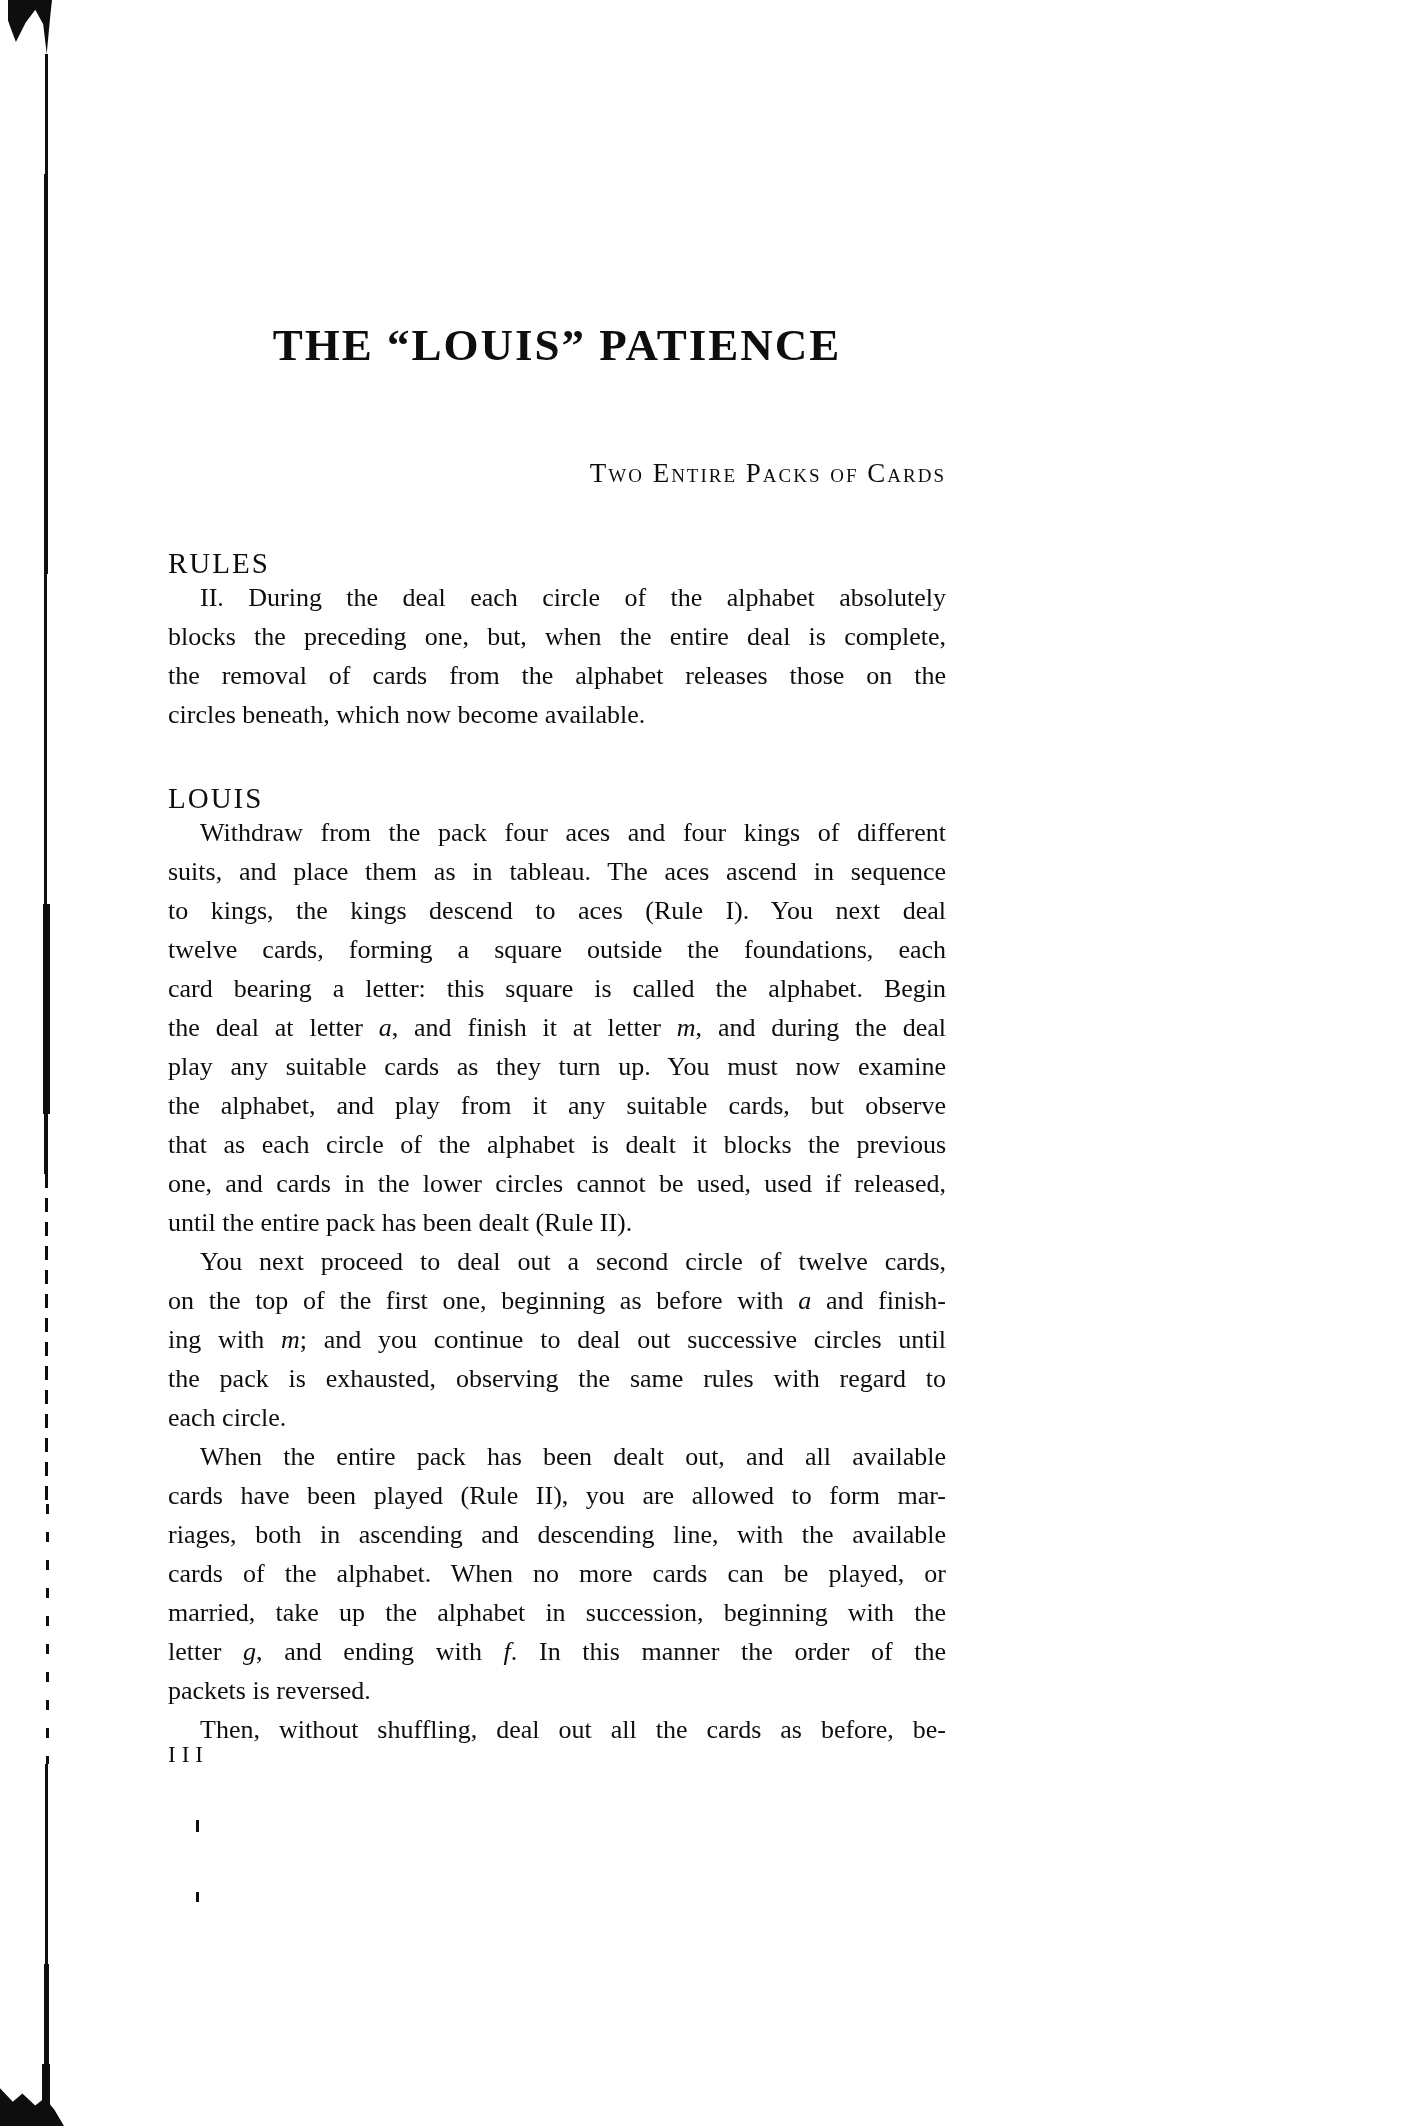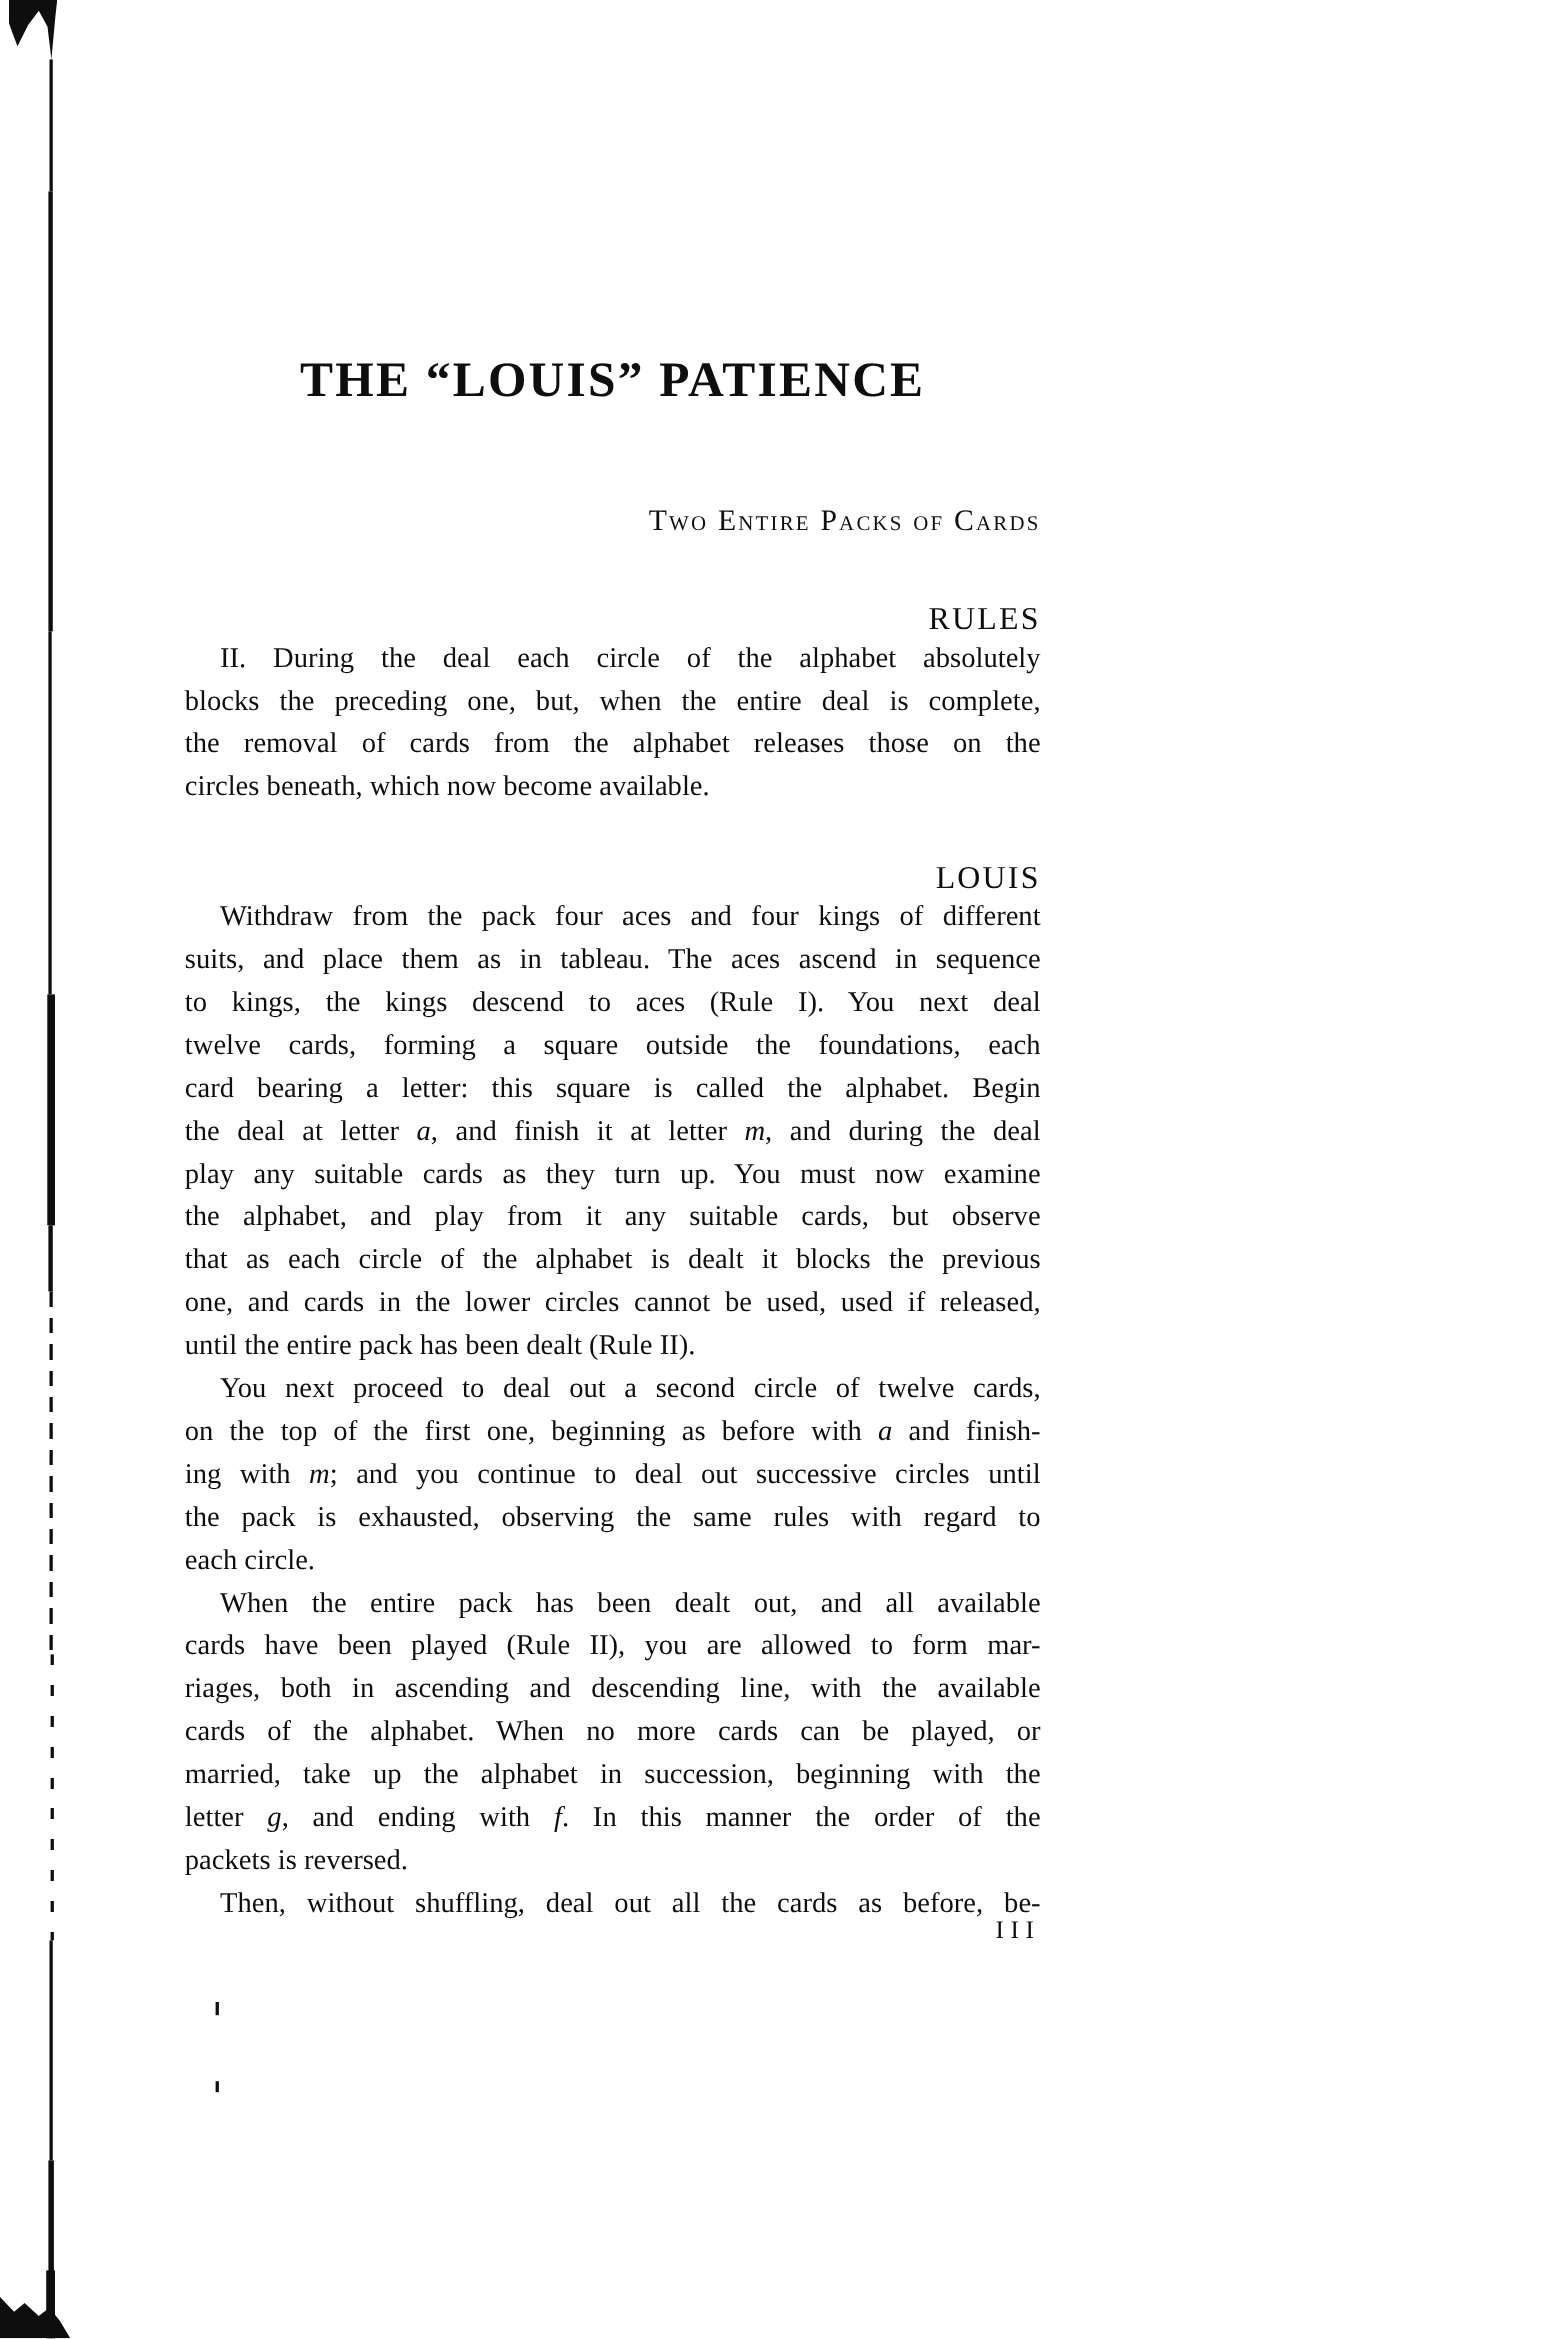--- a/index.html
+++ b/index.html
@@ -26,21 +26,21 @@
   .subtitle {
     margin-top:85px;
     text-align:right;
     font-size:27px;
     font-variant:small-caps;
     letter-spacing:2px;
     line-height:36px;
     font-weight:400;
   }
   .heading {
-    text-align:right;
+    text-align:left;
     font-size:29px;
     letter-spacing:2px;
     line-height:30px;
   }
   section[data-name="section-rules"] .heading { margin-top:57px; }
   section[data-name="section-play"]  .heading { margin-top:49px; }
   section[data-name="section-rules"] .para:first-of-type { margin-top:32px; }
   section[data-name="section-play"]  .para:first-of-type { margin-top:34px; }
   .para { margin:0; }
   .tline {
@@ -49,21 +49,21 @@
     text-align:justify;
     text-align-last:justify;
     white-space:normal;
   }
   .tline.first { text-indent:32px; }
   .tline.flushleft { text-align-last:left; }
   .tline i { font-style:italic; }
   .tline .sc { font-variant:small-caps; }
   .page-number {
     margin-top:-6px;
-    text-align:right;
+    text-align:left;
     font-size:23px;
     letter-spacing:6px;
     line-height:24px;
   }
   
   .artifact { position:absolute; background:var(--ink); }
   .corner-blob {
     left:8px; top:0; width:44px; height:54px;
     clip-path:polygon(0 0,100% 0,96% 30%,88% 100%,80% 45%,62% 18%,40% 42%,18% 78%,6% 52%,0 38%);
   }

